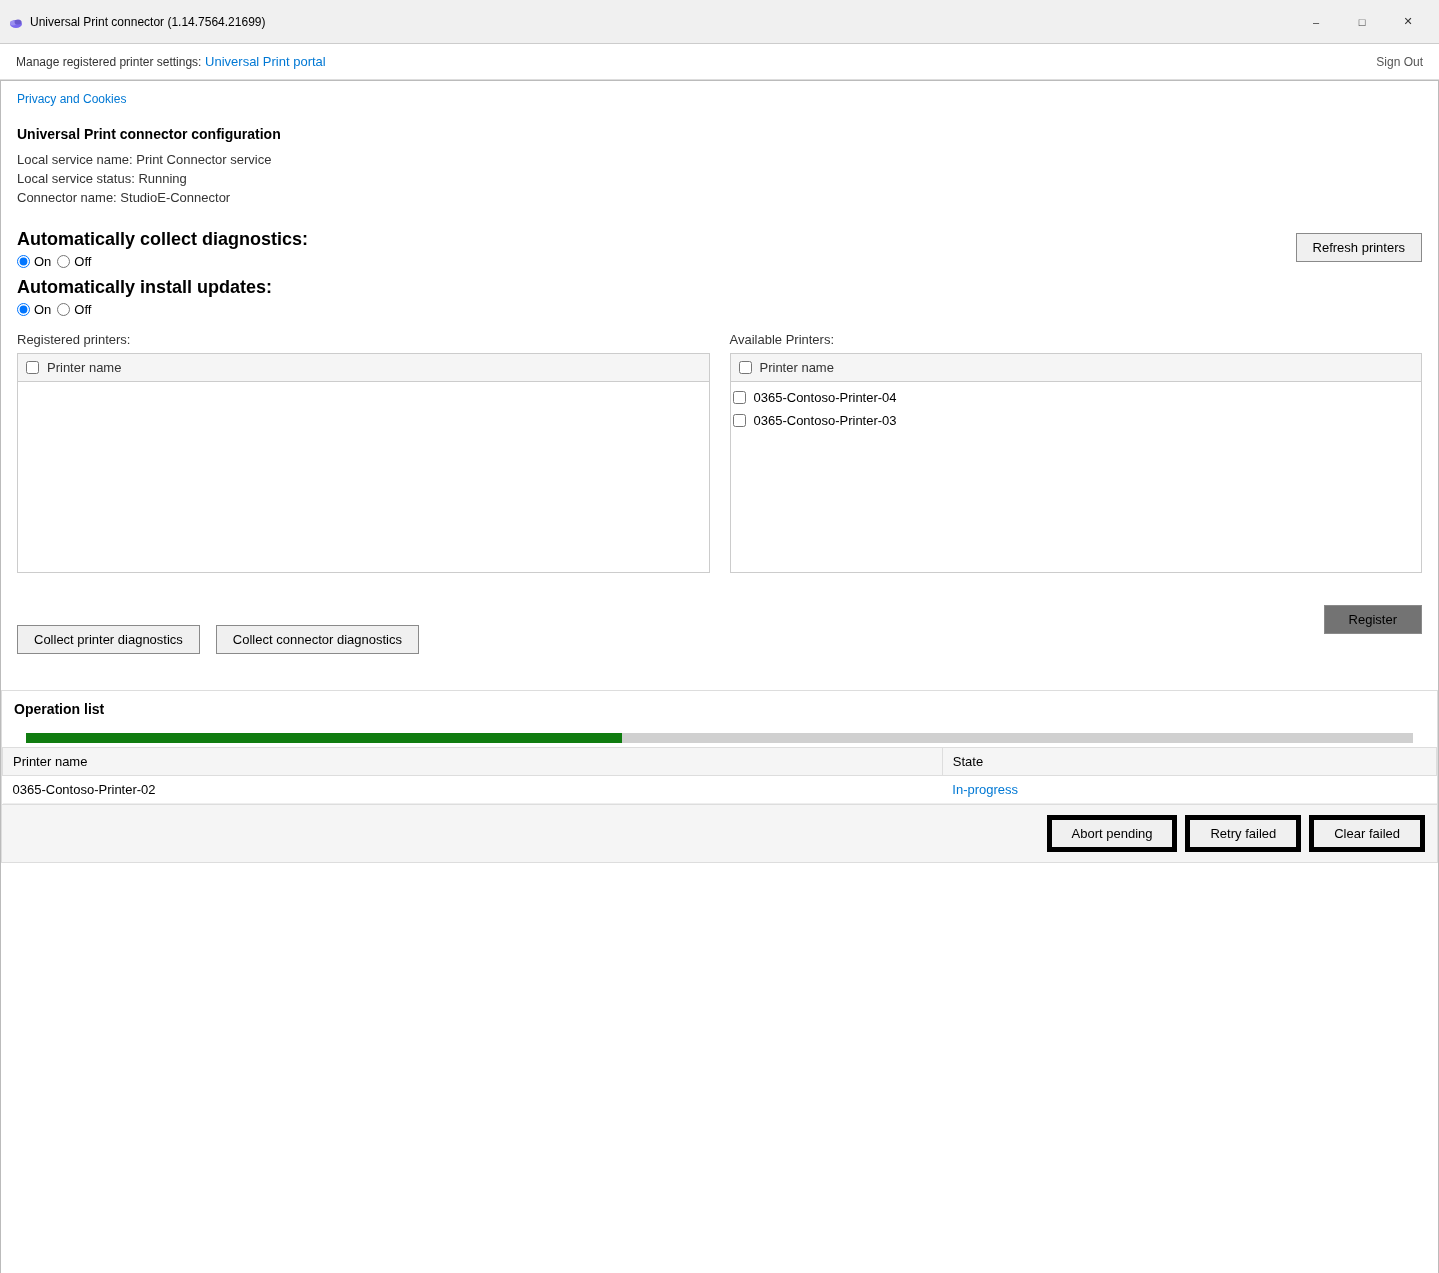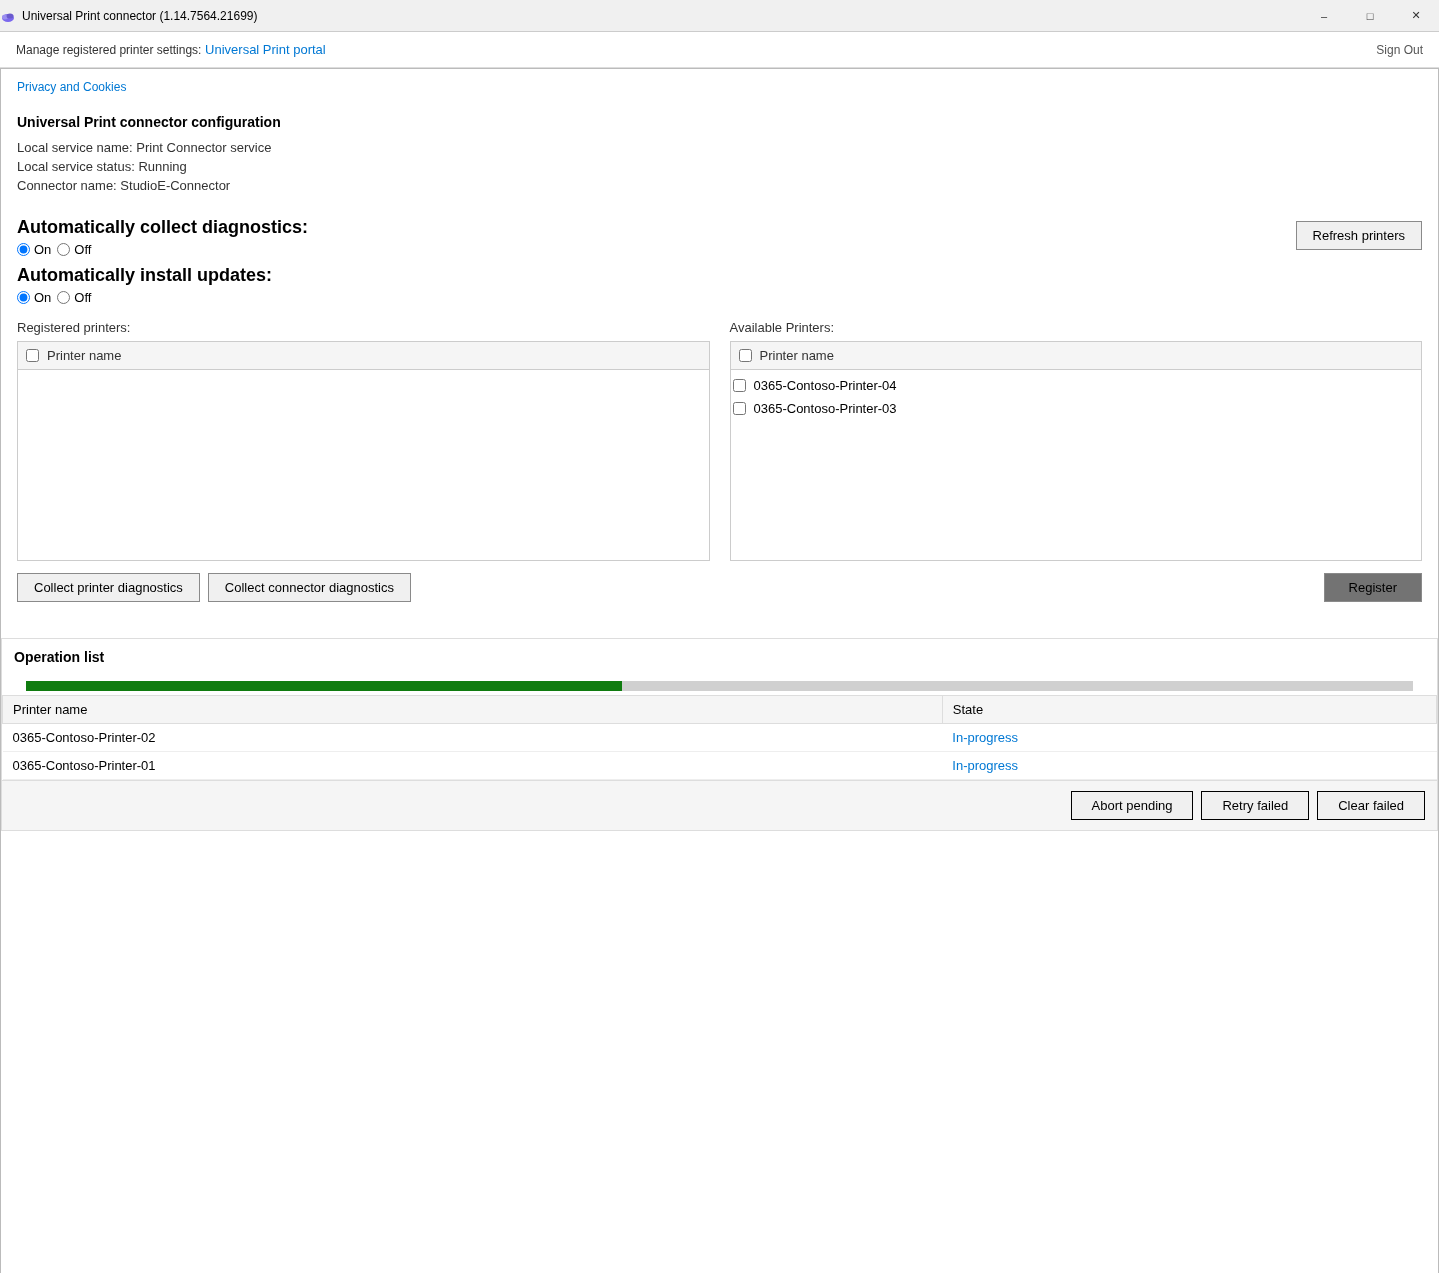--- a/index.html
+++ b/index.html
@@ -8,24 +8,24 @@
       font-size: 13px;
       background: #f0f0f0;
       width: 1439px;
       min-height: 1273px;
       overflow: hidden;
     }
 
     
     .title-bar {
       background: #f0f0f0;
-      height: 32px;
-      display: flex;
-      align-items: center;
-      padding: 0 0;
+      height: 44px;
+      display: flex;
+      align-items: center;
+      padding: 0 8px;
       border-bottom: 1px solid #ccc;
       position: relative;
     }
     .title-bar-icon {
       width: 16px;
       height: 16px;
       margin-right: 6px;
     }
     .title-bar-text {
       font-size: 12px;
@@ -207,21 +207,22 @@
 
     
     .action-row {
       display: flex;
       justify-content: space-between;
       align-items: center;
       margin-bottom: 20px;
     }
     .action-left {
       display: flex;
-      gap: 8px;
+      gap: 16px;
+      margin-top: 40px;
     }
     .action-btn {
       border: 1px solid #8a8a8a;
       background: #f0f0f0;
       padding: 6px 16px;
       font-size: 13px;
       cursor: pointer;
     }
     .register-btn {
       border: 1px solid #8a8a8a;
@@ -284,21 +285,21 @@
     .bottom-bar {
       display: flex;
       justify-content: flex-end;
       gap: 8px;
       padding: 10px 12px;
       background: #f5f5f5;
       border-top: 1px solid #ddd;
       margin-top: 0;
     }
     .bottom-btn {
-      border: 1px solid #000000;
+      border: 5px solid #000000;
       background: #f0f0f0;
       padding: 6px 20px;
       font-size: 13px;
       cursor: pointer;
     }
 
     .outer-wrapper {
       background: #fff;
       margin: 0;
       border: 1px solid #bbb;
@@ -458,24 +459,20 @@
         <tr>
           <th id="op-col-1">Printer name</th>
           <th id="op-col-2">State</th>
         </tr>
       </thead>
       <tbody id="operation-tbody">
       <tr>
             <td>0365-Contoso-Printer-02</td>
             <td class="state-inprogress">In-progress</td>
           </tr>
-          <tr>
-            <td>0365-Contoso-Printer-01</td>
-            <td class="state-inprogress">In-progress</td>
-          </tr>
         </tbody>
     </table>
 
     <div class="bottom-bar">
       <button class="bottom-btn">Abort pending</button>
       <button class="bottom-btn">Retry failed</button>
       <button class="bottom-btn">Clear failed</button>
     </div>
   </div>
 

